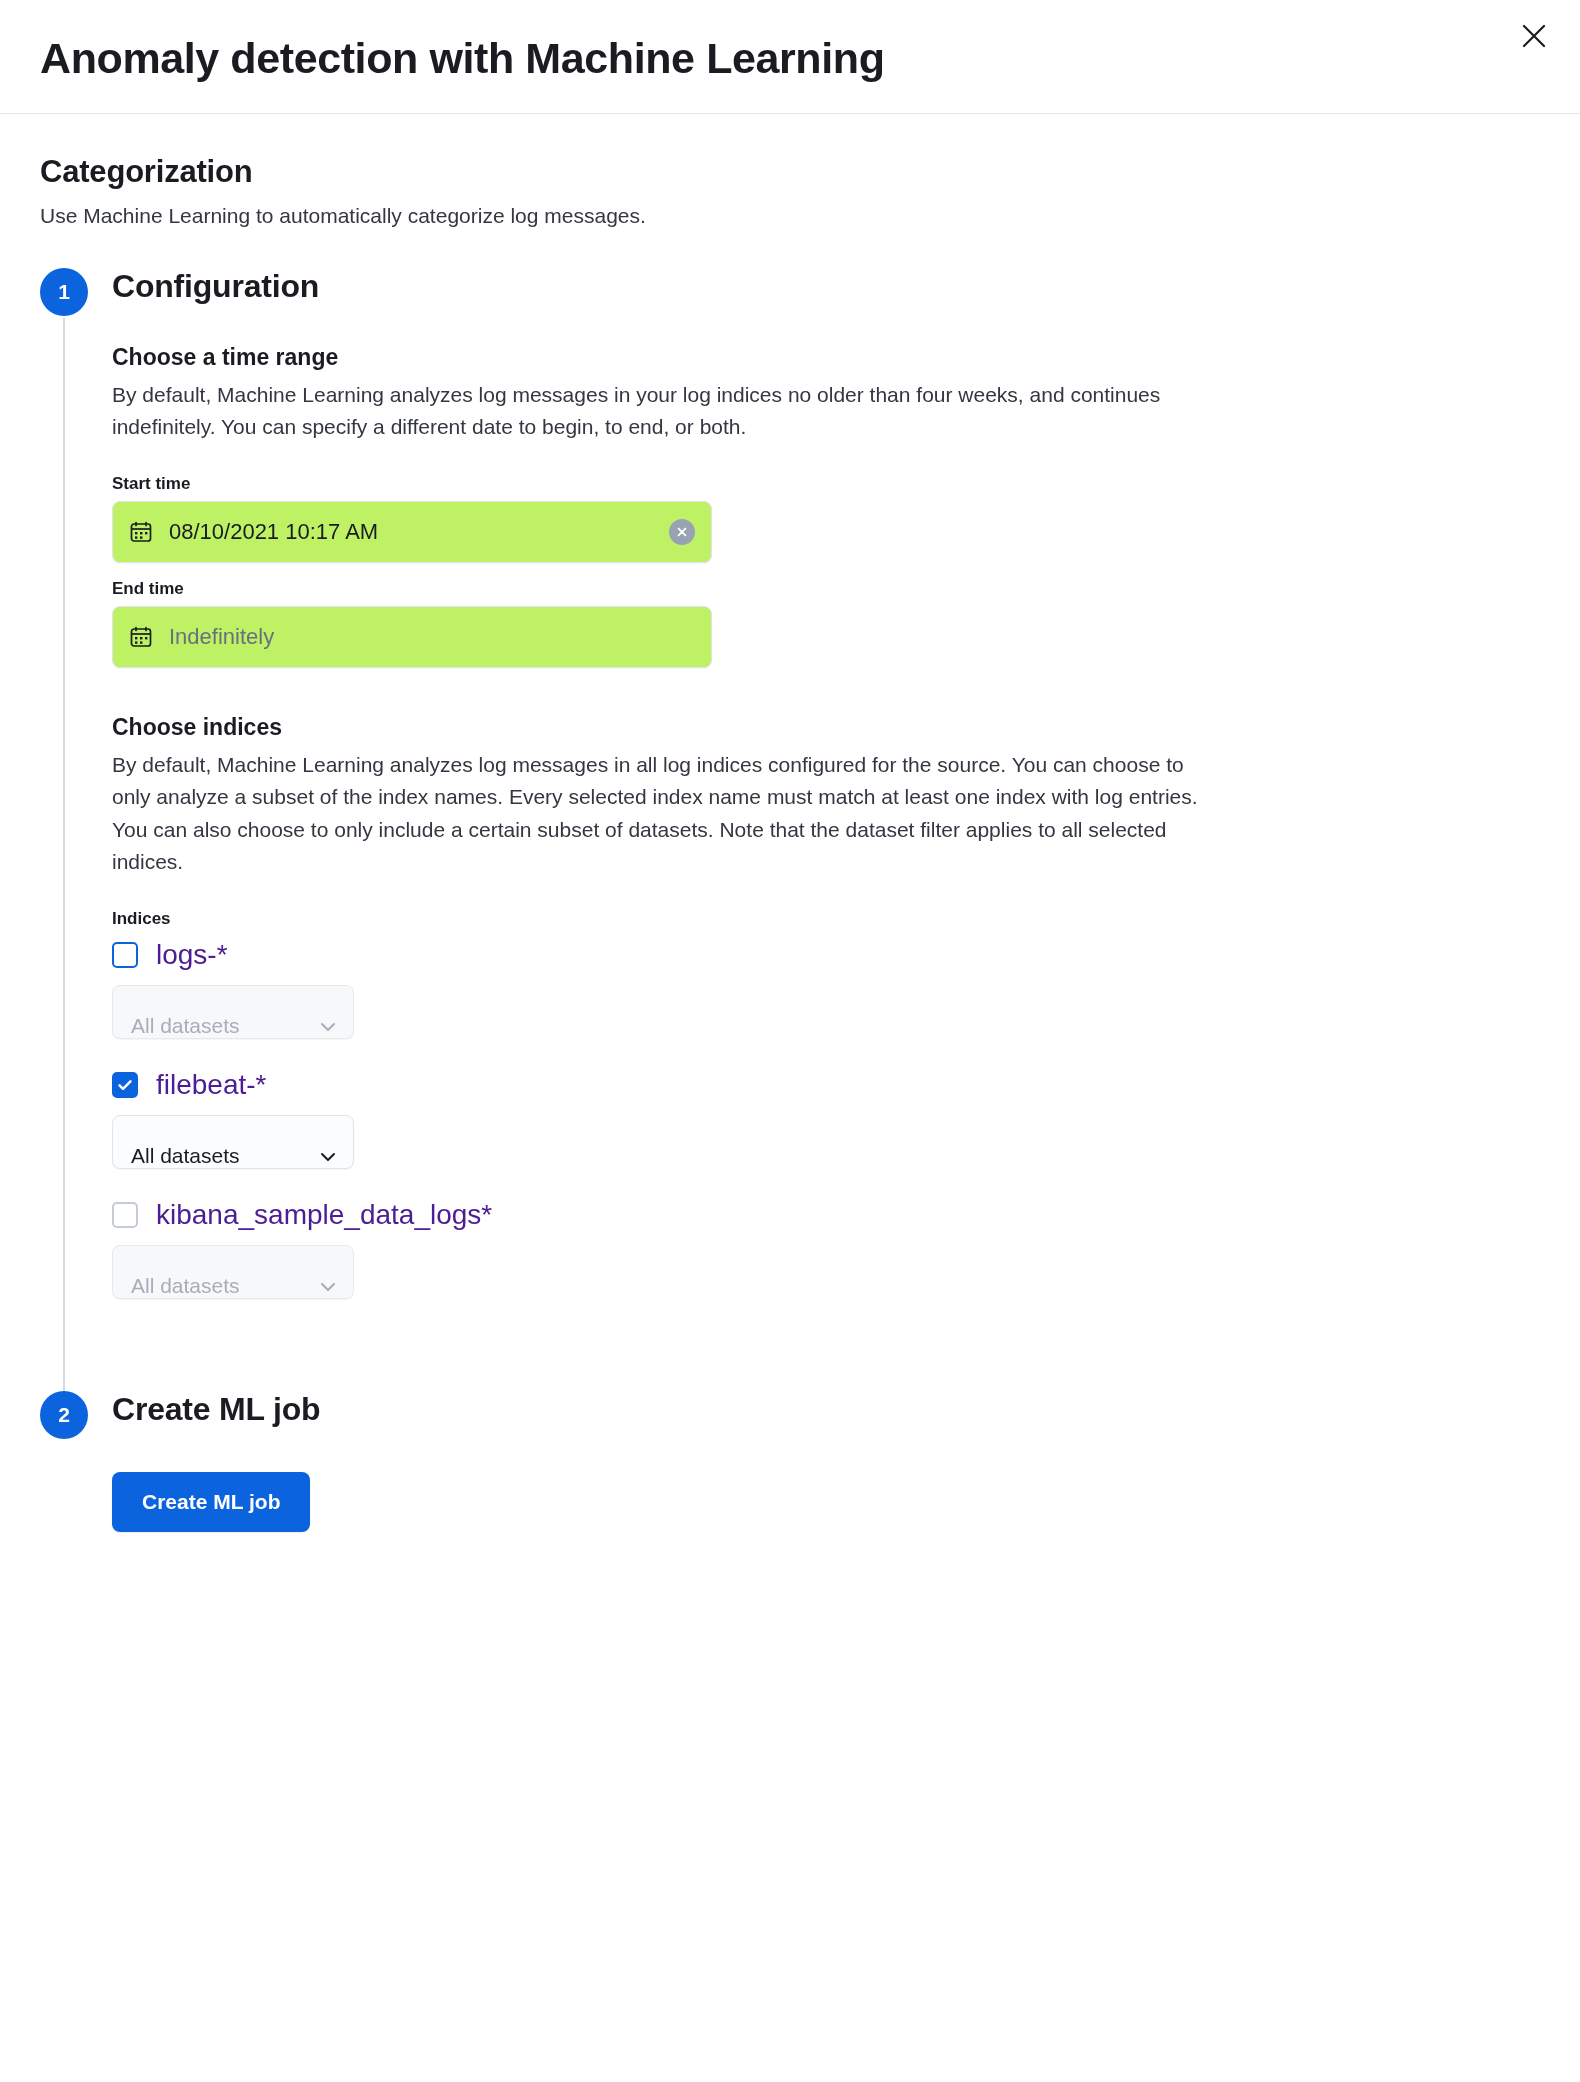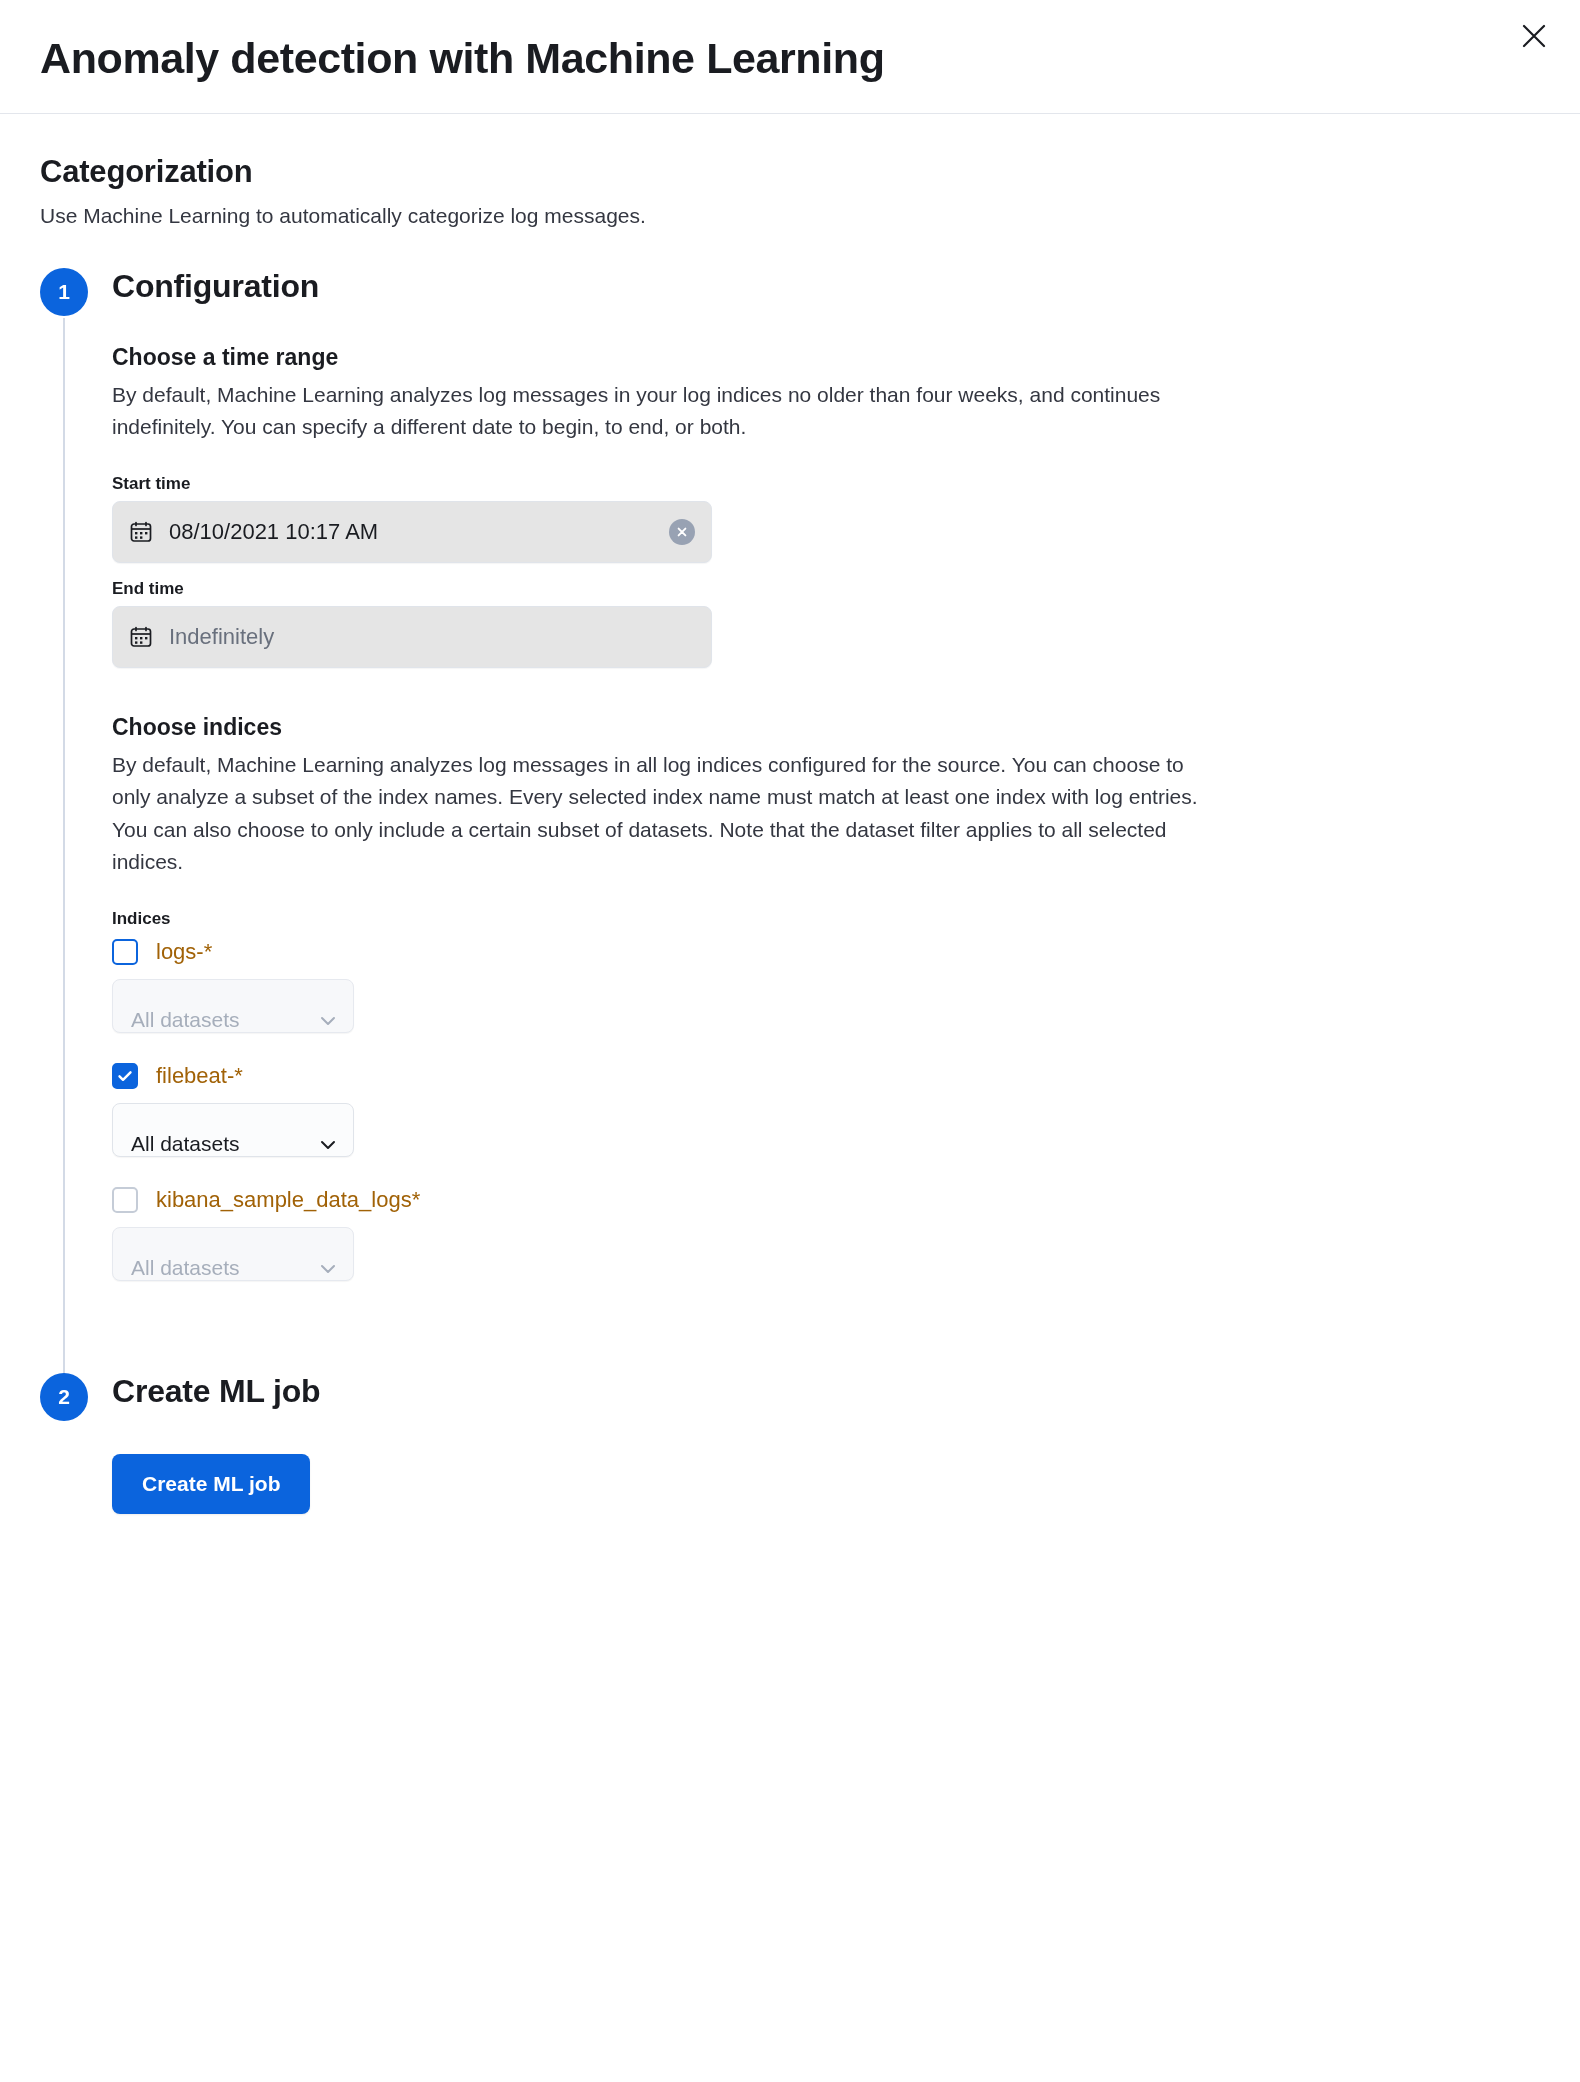--- a/index.html
+++ b/index.html
@@ -126,21 +126,21 @@
   .form-label {
     font-size: 17px;
     font-weight: bold;
     color: #1a1c21;
     margin: 0 0 7px 0;
   }
   .field-row { margin-bottom: 16px; }
   .date-field {
     width: 600px;
     height: 62px;
-    background: #e5e5e5;
+    background: #bef264;
     border: 1px solid #e0e4ea;
     border-radius: 8px;
     box-shadow: 0 1px 1px rgba(0,0,0,0.04);
     display: flex;
     align-items: center;
     padding: 0 16px;
     position: relative;
   }
   .date-field .cal-icon {
     flex: 0 0 auto;
@@ -194,22 +194,22 @@
     flex: 0 0 auto;
     cursor: pointer;
   }
   .checkbox.dim { border-color: #c5ccd7; }
   .checkbox.checked {
     background: #0b64dd;
     border-color: #0b64dd;
   }
   .checkbox svg { display: block; }
   .index-name {
-    font-size: 22px;
-    color: #a16207;
+    font-size: 28px;
+    color: #4c1d95;
     margin-left: 18px;
   }
 
   .dataset-select {
     height: 54px;
     min-width: 242px;
     display: inline-flex;
     align-items: flex-end;
     justify-content: space-between;
     border: 1px solid #e0e4ea;

